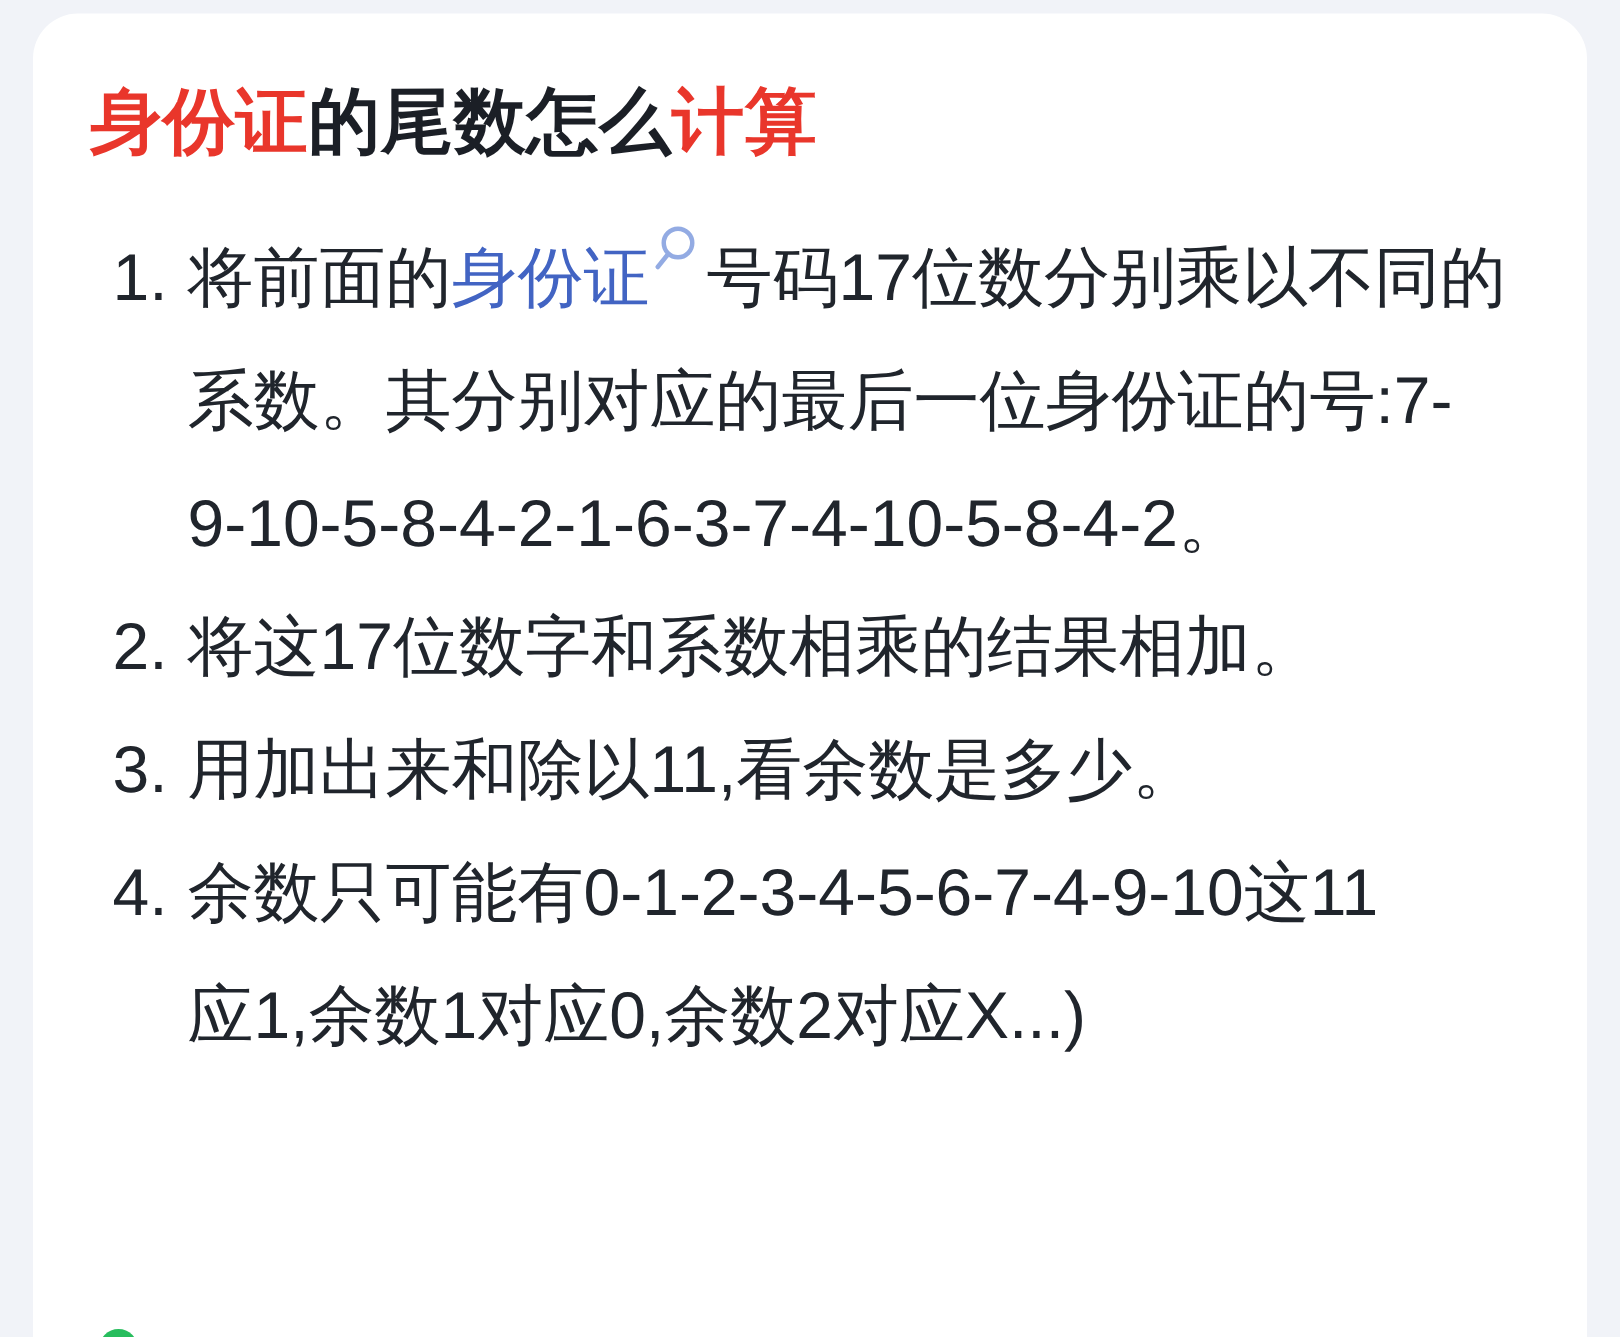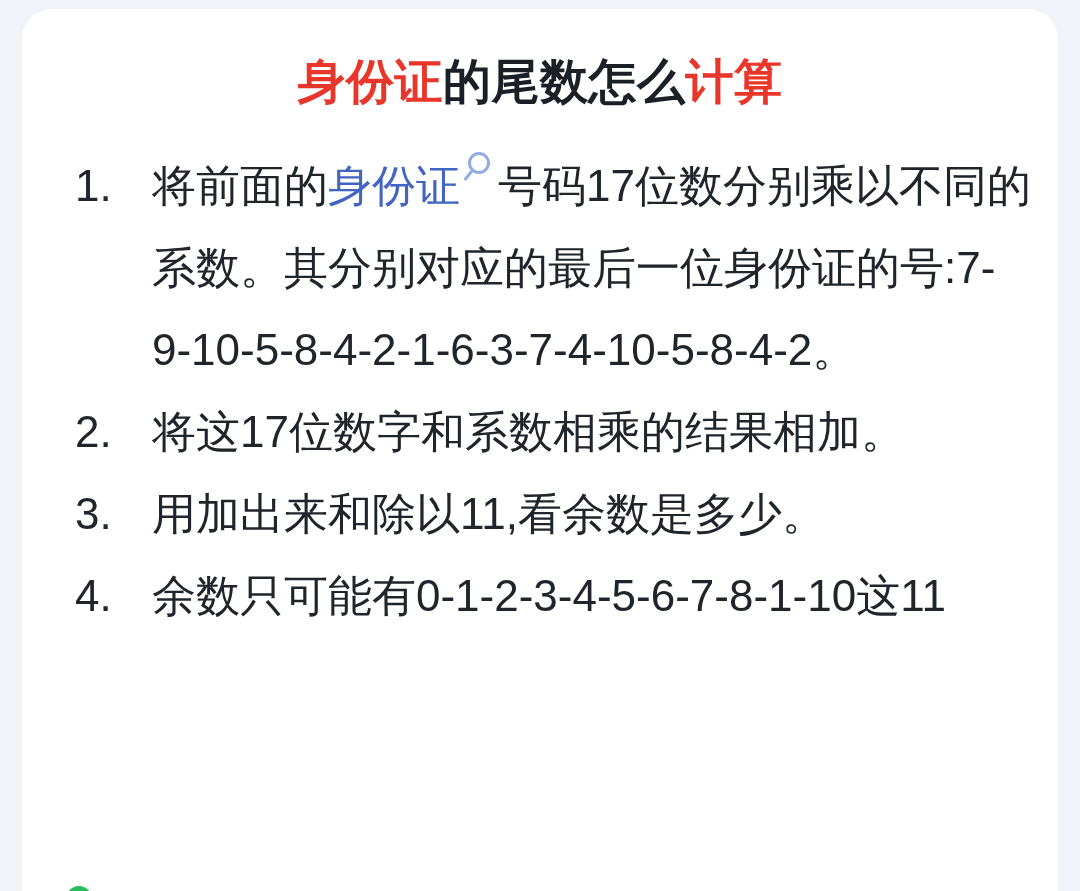--- a/index.html
+++ b/index.html
@@ -26,21 +26,20 @@
     background: var(--card-background);
     border-radius: 30px;
     padding: 44px 38px 0 38px;
   }
   .title {
     font-size: 48px;
     font-weight: 700;
     line-height: 58px;
     color: var(--title-text);
     letter-spacing: 0.5px;
-    text-align: center;
   }
   .title .hl { color: var(--highlight-red); }
   .steps {
     margin-top: 34px;
     font-size: 44px;
     color: var(--body-text);
   }
   .step {
     display: flex;
     align-items: flex-start;
@@ -51,21 +50,20 @@
     width: 50px;
     line-height: 82px;
     color: var(--body-text);
   }
   .step-lines { flex: 1; min-width: 0; }
   .step-line {
     display: block;
     height: 82px;
     line-height: 82px;
     white-space: nowrap;
-    margin-left: 27px;
   }
   .entity-link {
     color: var(--link-blue);
     text-decoration: none;
     cursor: pointer;
   }
   .sup-search {
     display: inline-block;
     width: 30px; height: 34px;
     vertical-align: 16px;
@@ -109,19 +107,20 @@
         </div>
         <div class="step">
           <div class="step-num">3.</div>
           <div class="step-lines">
             <span class="step-line"><span>用加出来和除以11,看余数是多少。</span></span>
           </div>
         </div>
         <div class="step">
           <div class="step-num">4.</div>
           <div class="step-lines">
-            <span class="step-line"><span>余数只可能有0-1-2-3-4-5-6-7-8-1-10这11</span></span>
+            <span class="step-line"><span>余数只可能有0-1-2-3-4-5-6-7-4-9-10这11</span></span>
+            <span class="step-line"><span>应1,余数1对应0,余数2对应X...)</span></span>
           </div>
         </div>
       </div>
     <div class="source-avatar"></div>
   </div>
 </div>
 
 </body></html>

